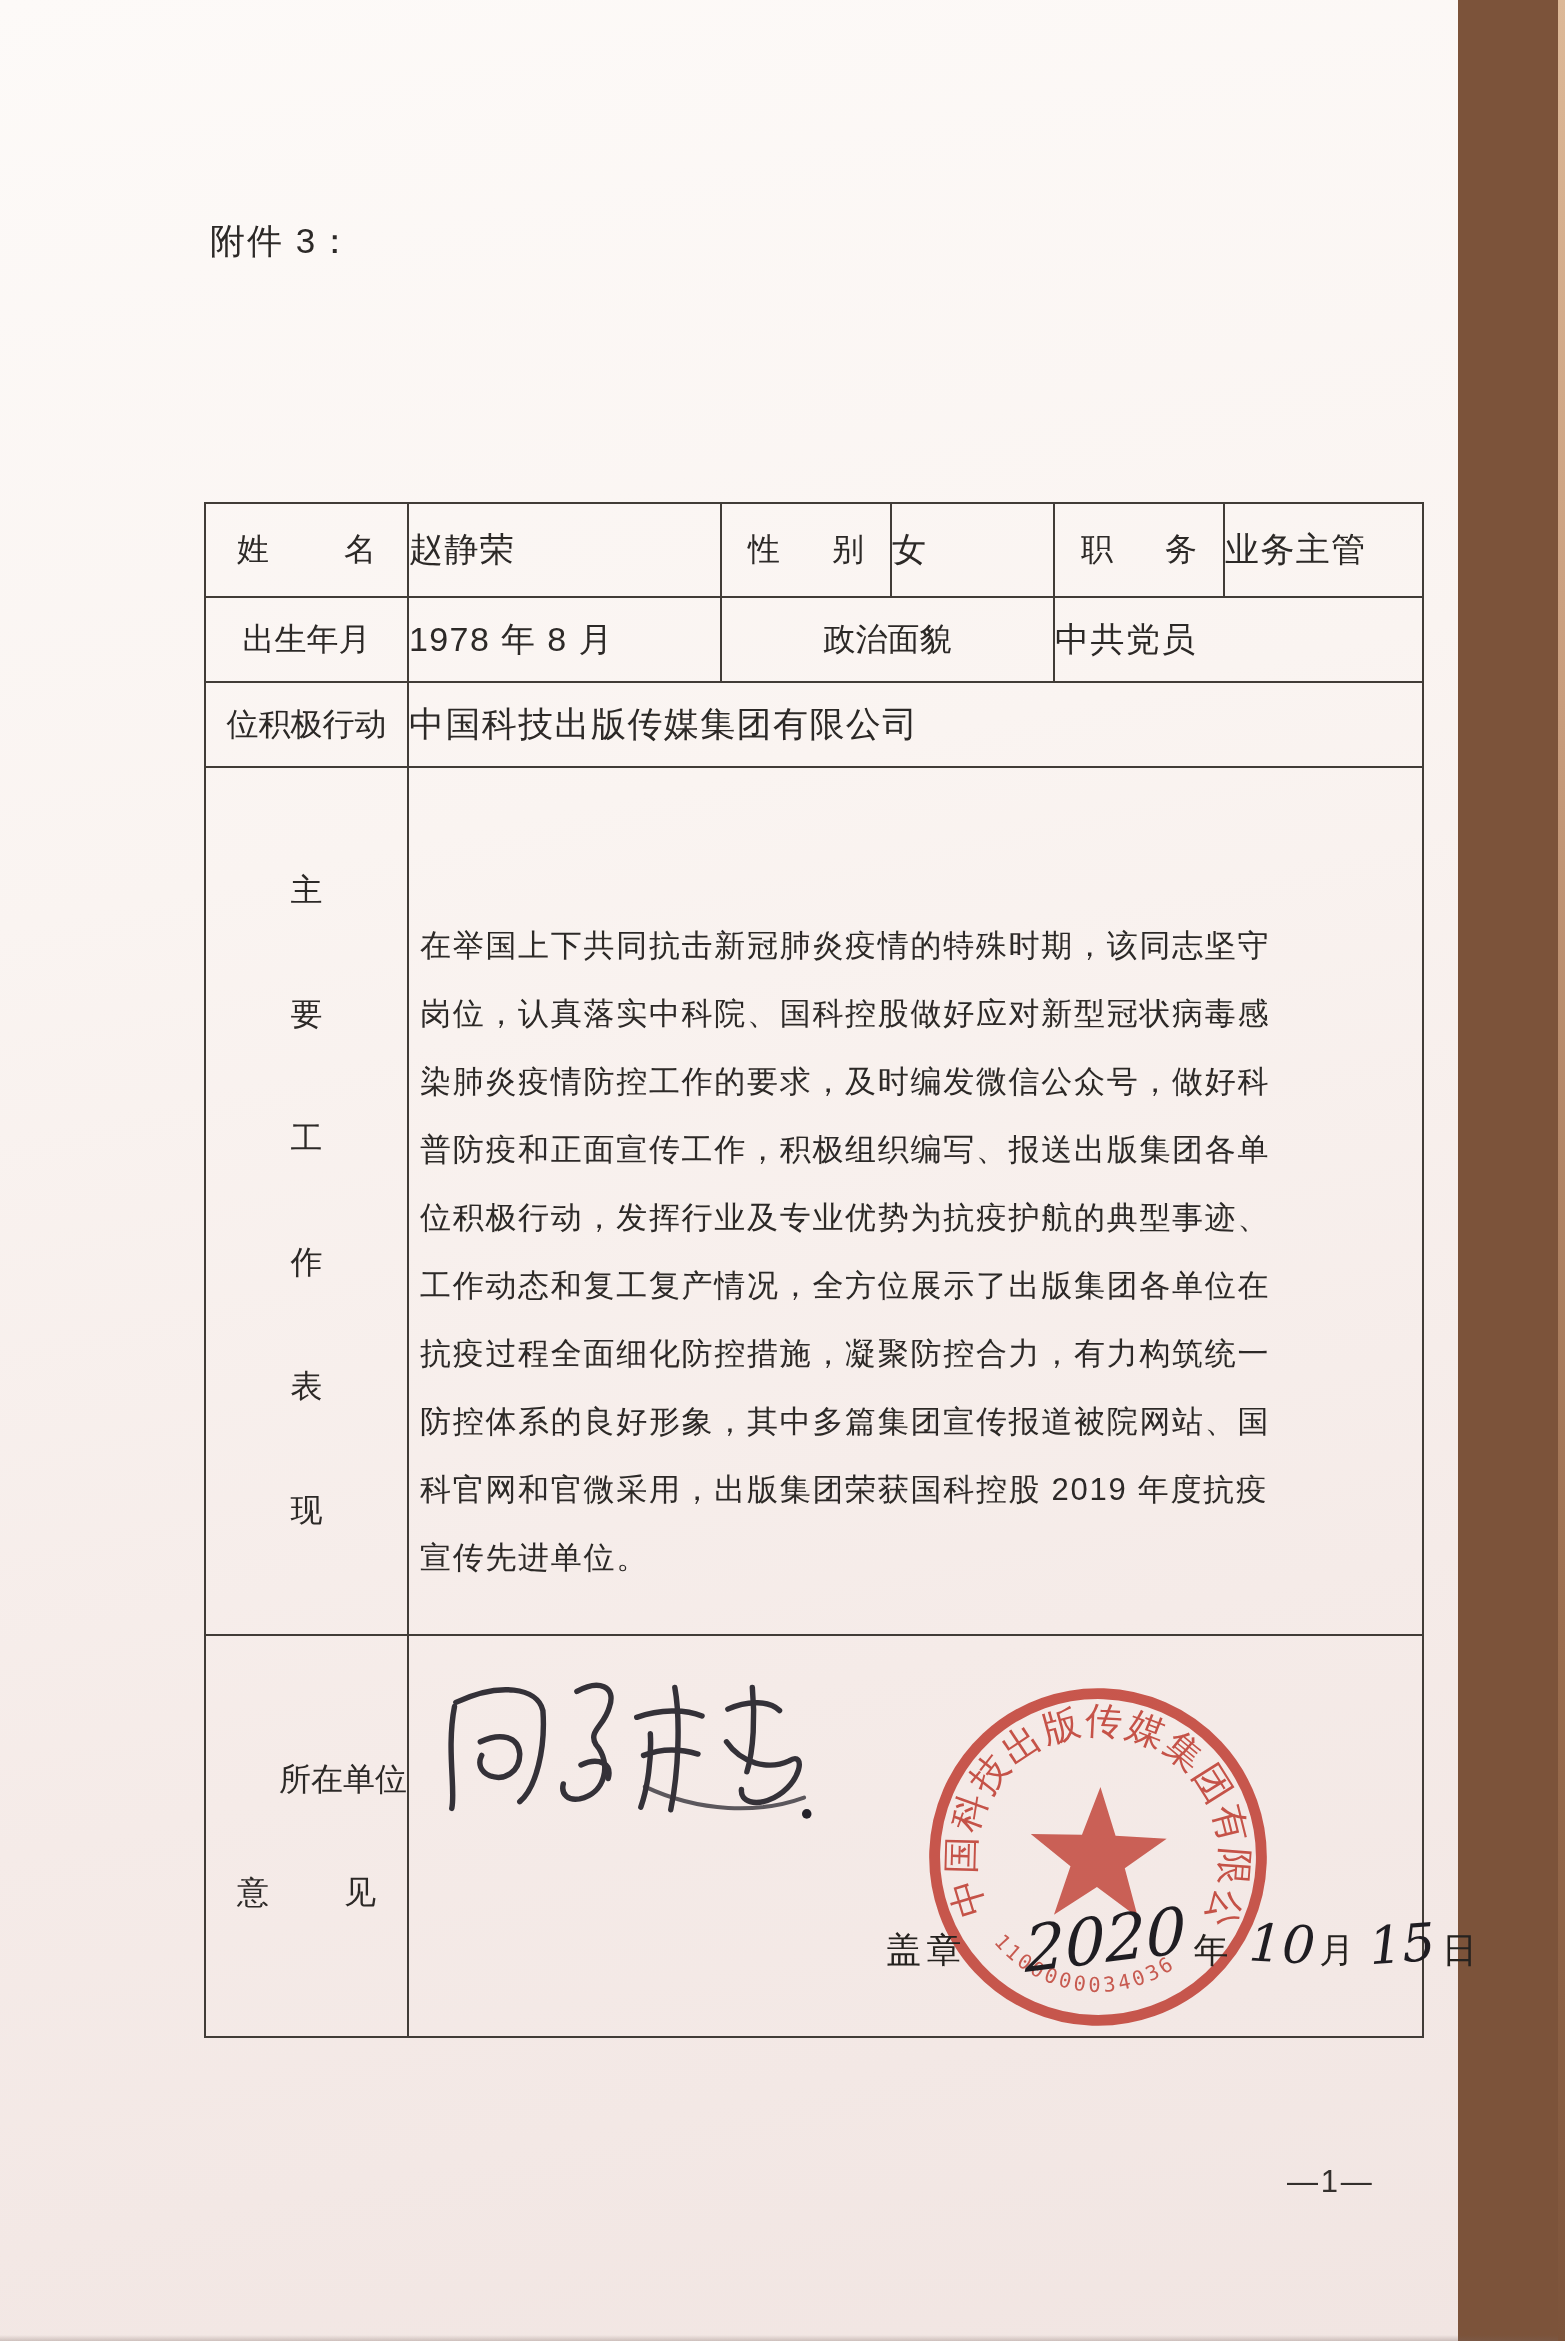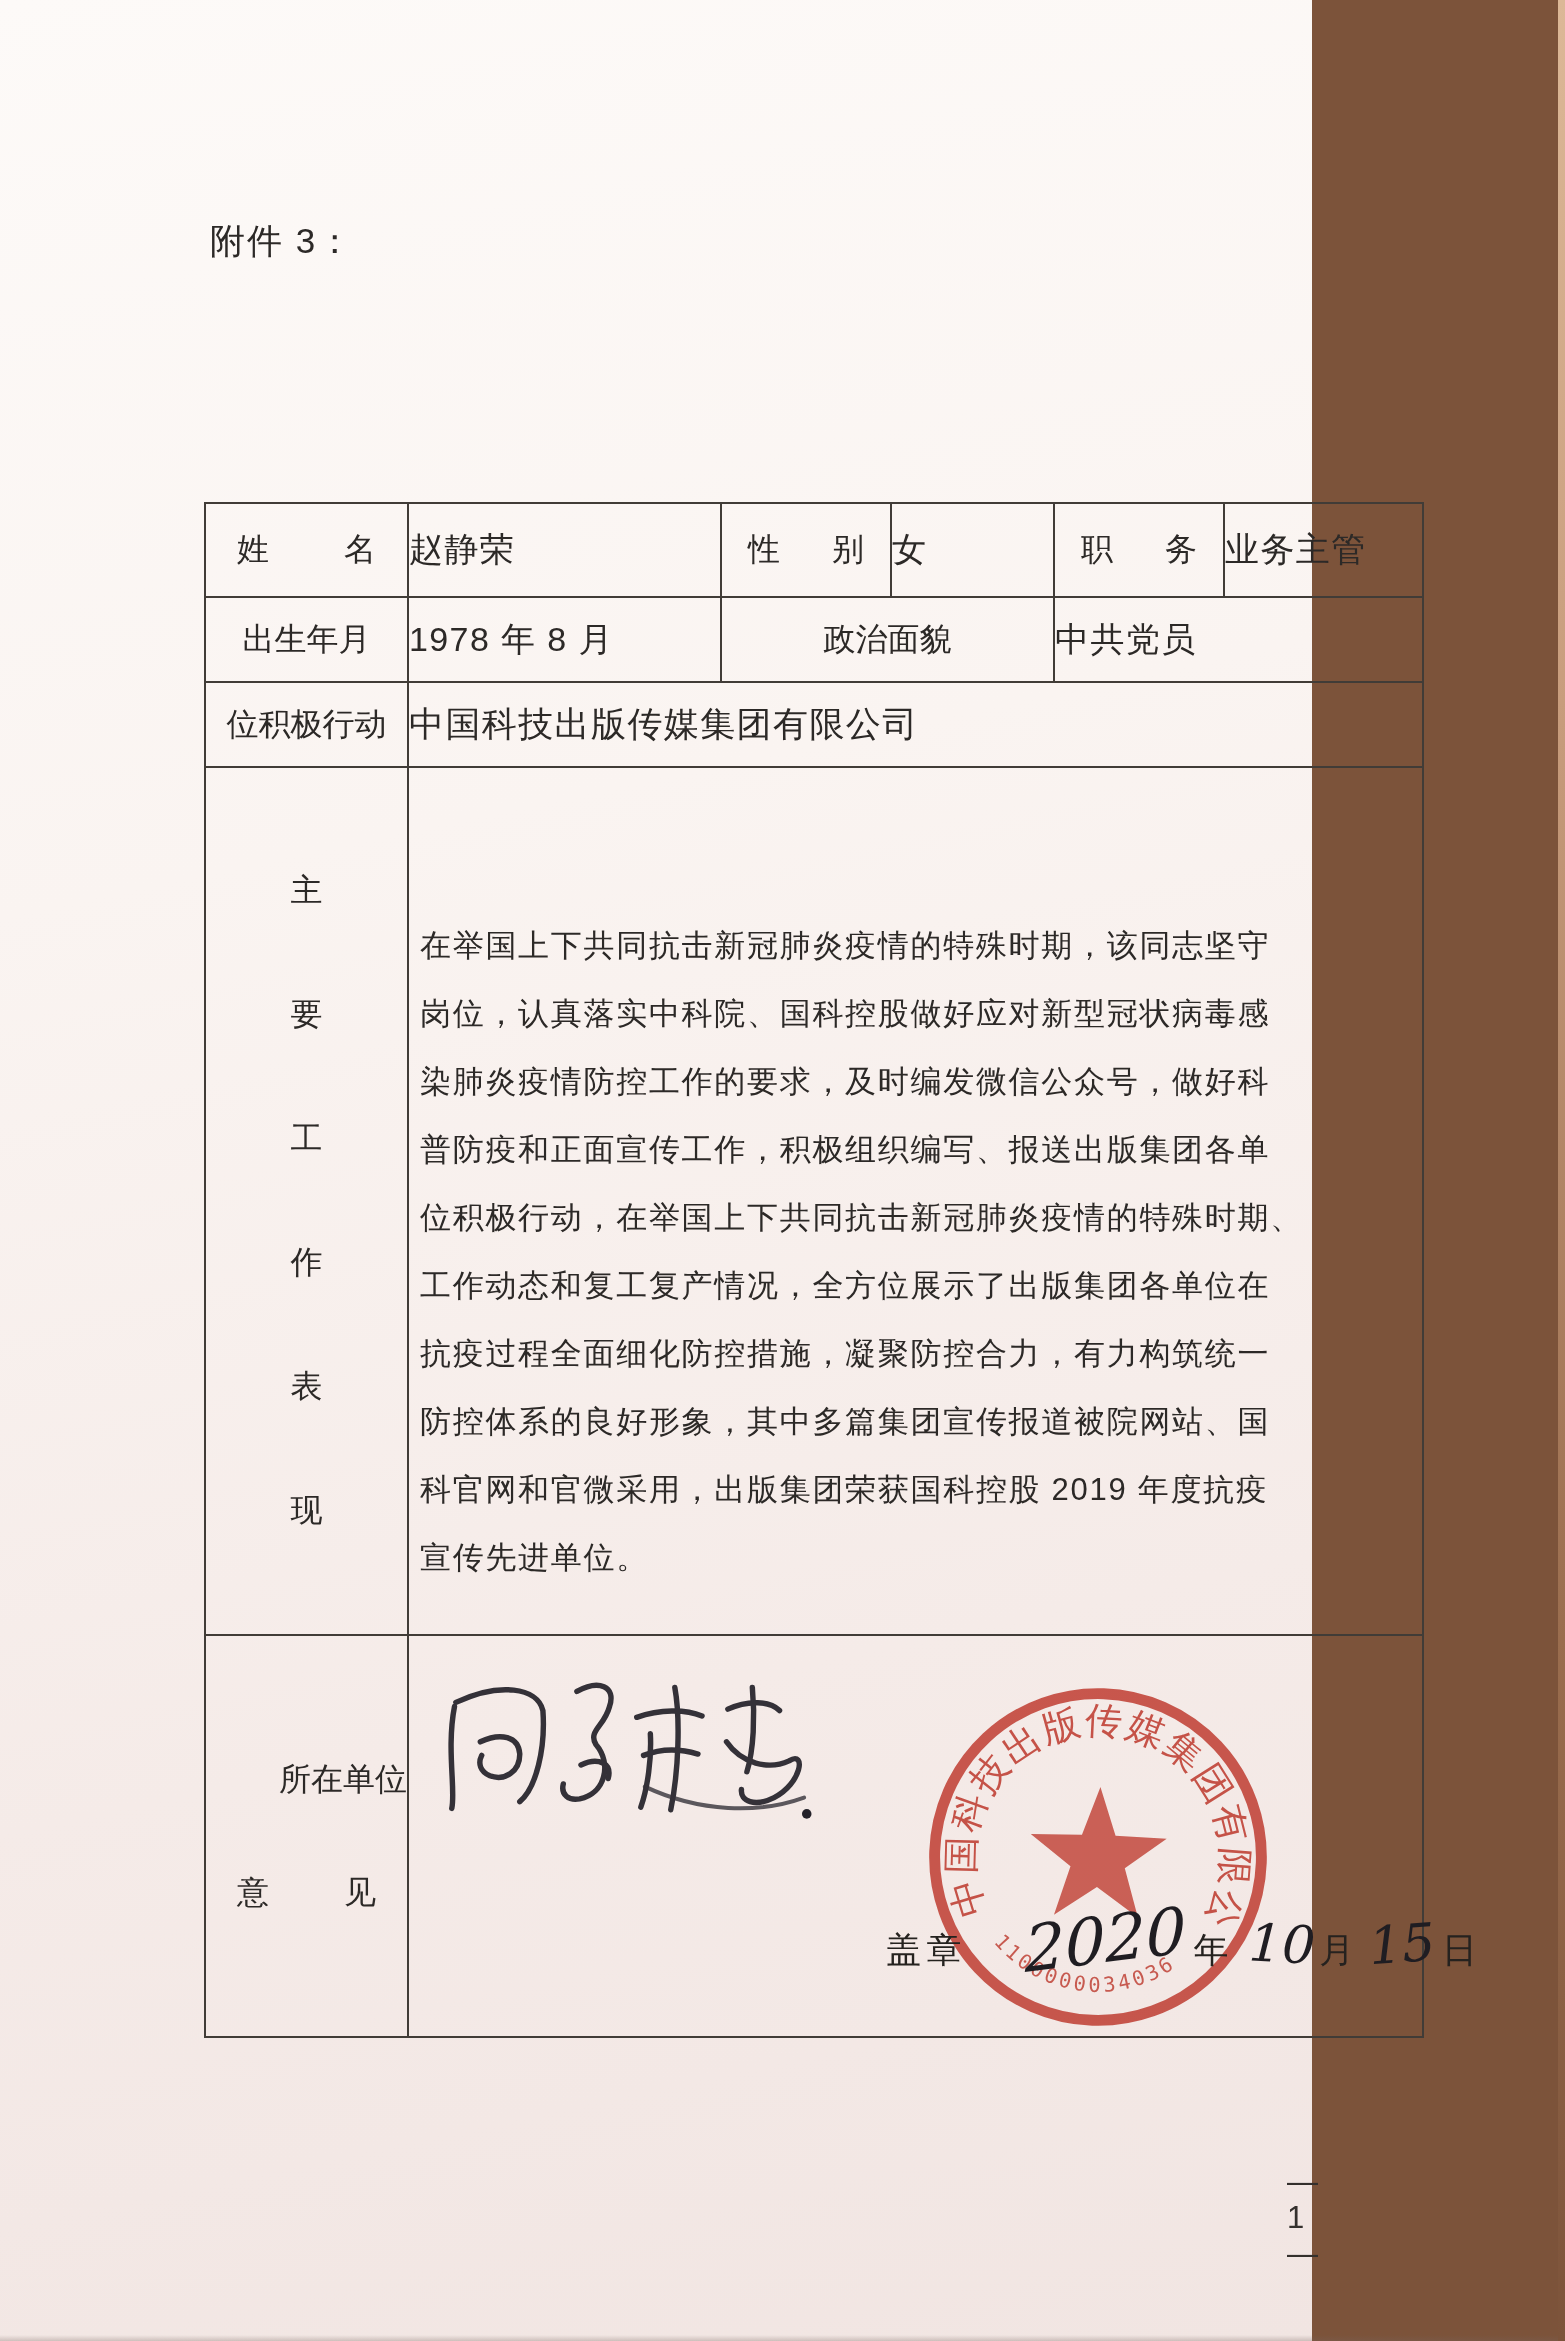--- a/index.html
+++ b/index.html
@@ -2,21 +2,21 @@
 <html style="font-size:11px"><head>
 <meta charset="utf-8">
 <style>
   html,body{margin:0;padding:0;}
   body{
     width:1566px;height:2342px;position:relative;overflow:hidden;
     font-family:"Liberation Sans","DejaVu Sans",sans-serif;
     background:#7c533a;
   }
   .sheet{
-    position:absolute;left:0;top:0;width:1312px;height:2342px;
+    position:absolute;left:0;top:0;width:1458px;height:2342px;
     background:linear-gradient(168deg,#fdfaf8 0%,#faf4f1 35%,#f5ebe8 70%,#f1e5e2 100%);
   }
   .desk-edge{
     position:absolute;right:0;top:0;width:8.2px;height:2342px;
     background:linear-gradient(to bottom,#dcb897 0%,#c89d7d 30%,#9a6d4e 70%,#7c533a 100%);
   }
   .bottom-shade{
     position:absolute;left:0;bottom:0;width:1558px;height:6.8px;
     background:linear-gradient(to bottom,rgba(120,100,95,0),rgba(120,100,95,.35));
   }
@@ -130,21 +130,21 @@
           <span>表</span>
           <span>现</span>
         </div>
       </td>
       <td colspan="5" style="vertical-align:top;">
         <div class="essay">
           <div class="line">在举国上下共同抗击新冠肺炎疫情的特殊时期，该同志坚守</div>
           <div class="line">岗位，认真落实中科院、国科控股做好应对新型冠状病毒感</div>
           <div class="line">染肺炎疫情防控工作的要求，及时编发微信公众号，做好科</div>
           <div class="line">普防疫和正面宣传工作，积极组织编写、报送出版集团各单</div>
-          <div class="line">位积极行动，在举国上下共同抗击新冠肺炎疫情的特殊时期、</div>
+          <div class="line">位积极行动，发挥行业及专业优势为抗疫护航的典型事迹、</div>
           <div class="line">工作动态和复工复产情况，全方位展示了出版集团各单位在</div>
           <div class="line">抗疫过程全面细化防控措施，凝聚防控合力，有力构筑统一</div>
           <div class="line">防控体系的良好形象，其中多篇集团宣传报道被院网站、国</div>
           <div class="line">科官网和官微采用，出版集团荣获国科控股 2019 年度抗疫</div>
           <div class="line">宣传先进单位。</div>
         </div>
       </td>
     </tr>
     <tr style="height:402px">
       <td>

